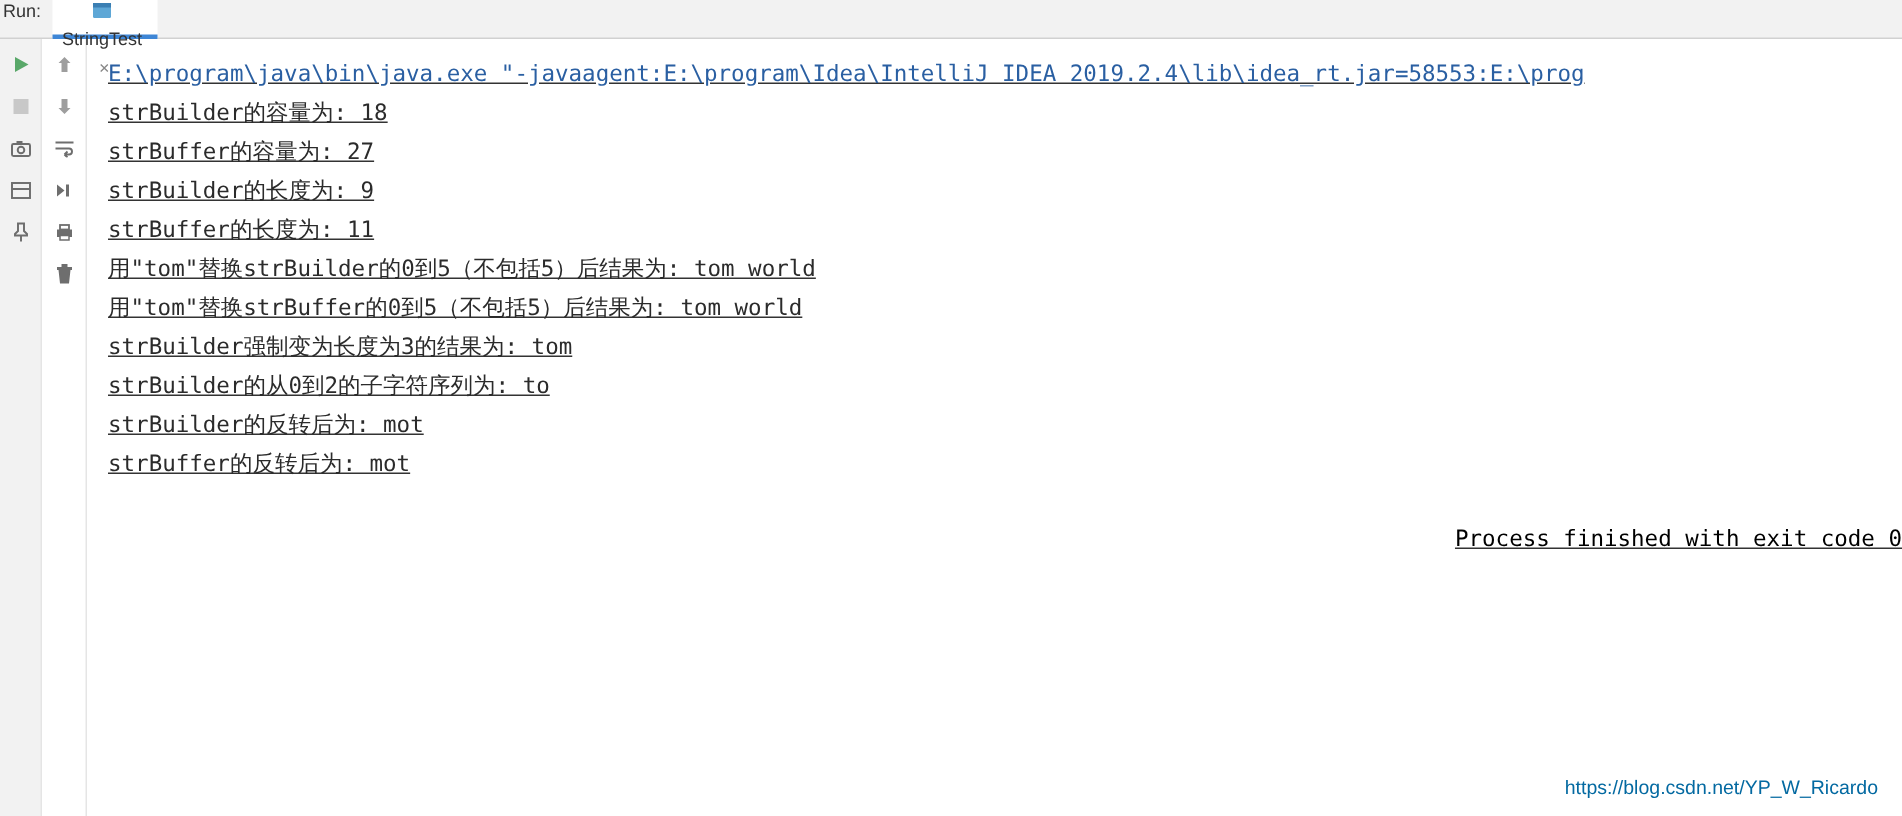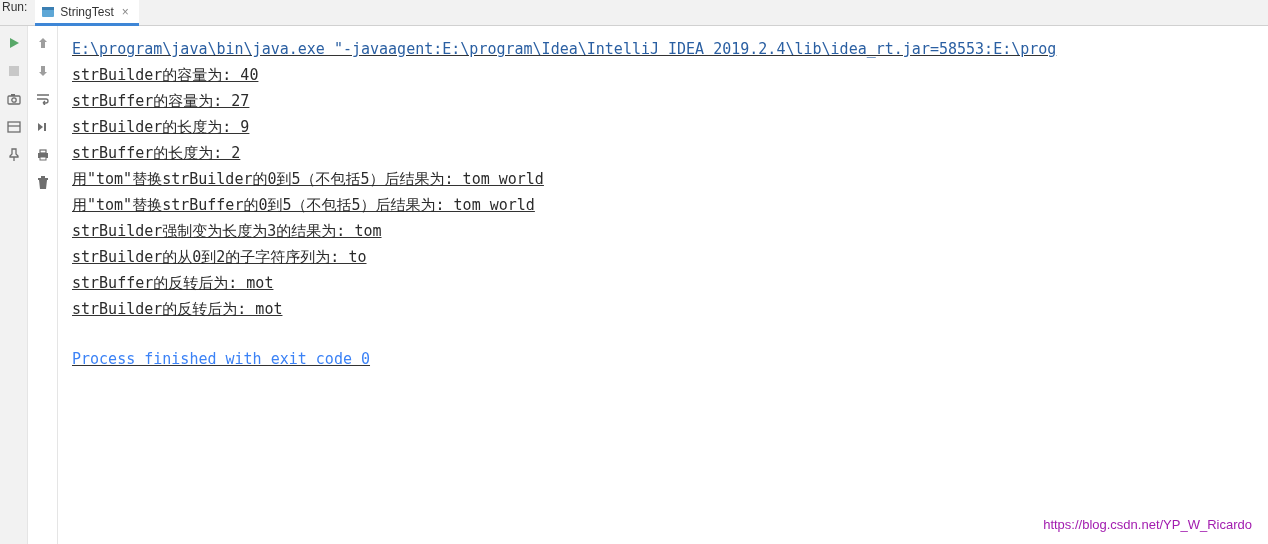--- a/index.html
+++ b/index.html
@@ -26,20 +26,21 @@
     }
     .tab {
       display: flex;
       align-items: center;
       height: 26px;
       padding: 0 10px 0 6px;
       background: #ffffff;
       border-bottom: 3px solid #3e86d6;
       position: relative;
       gap: 5px;
+      flex-direction: column;
     }
     .tab-icon {
       width: 14px;
       height: 14px;
       display: inline-flex;
       align-items: center;
       justify-content: center;
     }
     .tab-label { color: #333; }
     .close-x {
@@ -95,26 +96,26 @@
       padding: 10px 0 0 14px;
       font-family: "Consolas", "Microsoft YaHei", monospace;
       font-size: 15px;
       line-height: 26px;
       color: #2b2b2b;
       overflow: hidden;
       position: relative;
     }
     .console .cmd { color: #2a5fa2; }
     .console .line { white-space: nowrap; }
-    .fin { margin-top: 24px; color: #3b82f6; }
+    .fin { margin-top: 24px; color: #000000; text-align: right; }
     .watermark {
       position: absolute;
       right: 16px;
       bottom: 6px;
-      color: #a21caf;
+      color: #0369a1;
       font-size: 13px;
       font-family: "Segoe UI", sans-serif;
     }
     svg { display: block; }
   </style>
 </head>
 <body>
 
 <div class="run-header">
   <span class="run-label">Run:</span>
@@ -193,27 +194,27 @@
     </div>
     <div class="ico">
       <svg width="12" height="14" viewBox="0 0 12 14">
           <path d="M2 4h8l-1 9H3L2 4zM1 2h10v2H1zM4 0h4v2H4z" fill="#6e6e6e"></path>
         </svg>
     </div>
   </div>
 
   <div class="console">
     <div class="line cmd">E:\program\java\bin\java.exe "-javaagent:E:\program\Idea\IntelliJ IDEA 2019.2.4\lib\idea_rt.jar=58553:E:\prog</div>
-    <div class="line">strBuilder的容量为: 40</div>
+    <div class="line">strBuilder的容量为: 18</div>
     <div class="line">strBuffer的容量为: 27</div>
     <div class="line">strBuilder的长度为: 9</div>
-    <div class="line">strBuffer的长度为: 2</div>
+    <div class="line">strBuffer的长度为: 11</div>
     <div class="line">用"tom"替换strBuilder的0到5（不包括5）后结果为: tom world</div>
     <div class="line">用"tom"替换strBuffer的0到5（不包括5）后结果为: tom world</div>
     <div class="line">strBuilder强制变为长度为3的结果为: tom</div>
     <div class="line">strBuilder的从0到2的子字符序列为: to</div>
+    <div class="line">strBuilder的反转后为: mot</div>
     <div class="line">strBuffer的反转后为: mot</div>
-    <div class="line">strBuilder的反转后为: mot</div>
     <div class="line fin">Process finished with exit code 0</div>
     <div class="watermark">https://blog.csdn.net/YP_W_Ricardo</div>
   </div>
 
 </div>
 
 </body></html>

